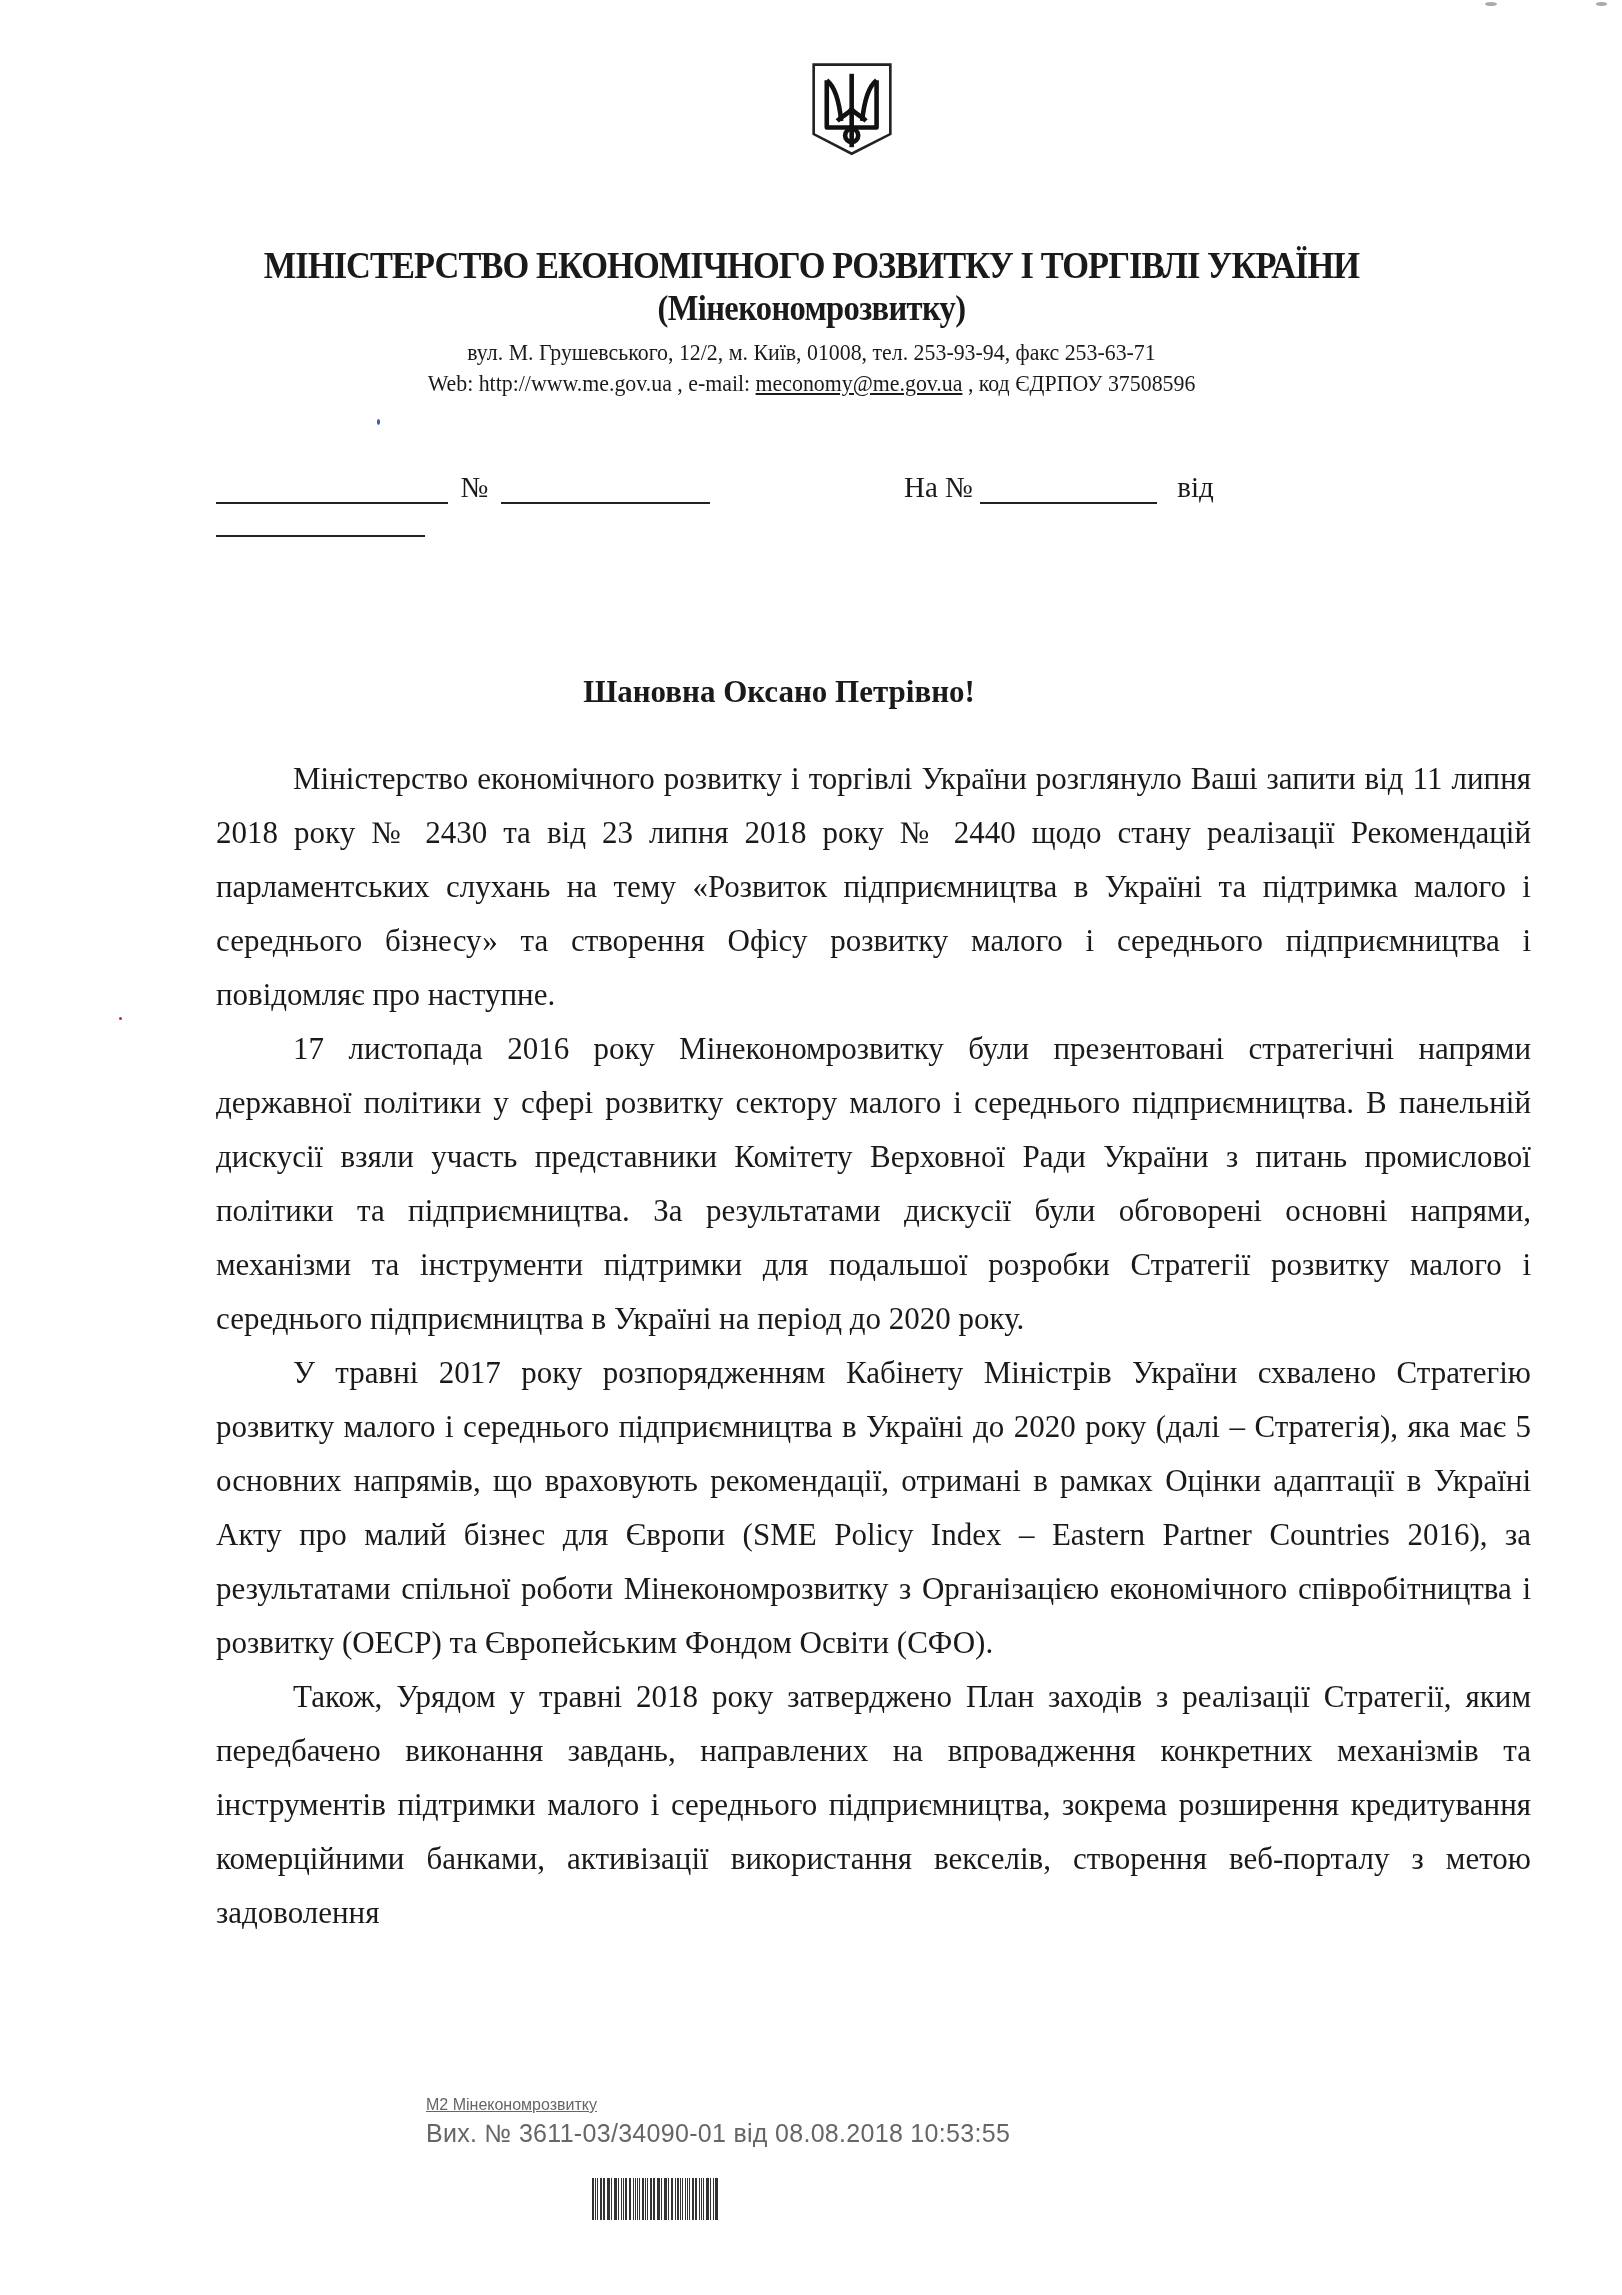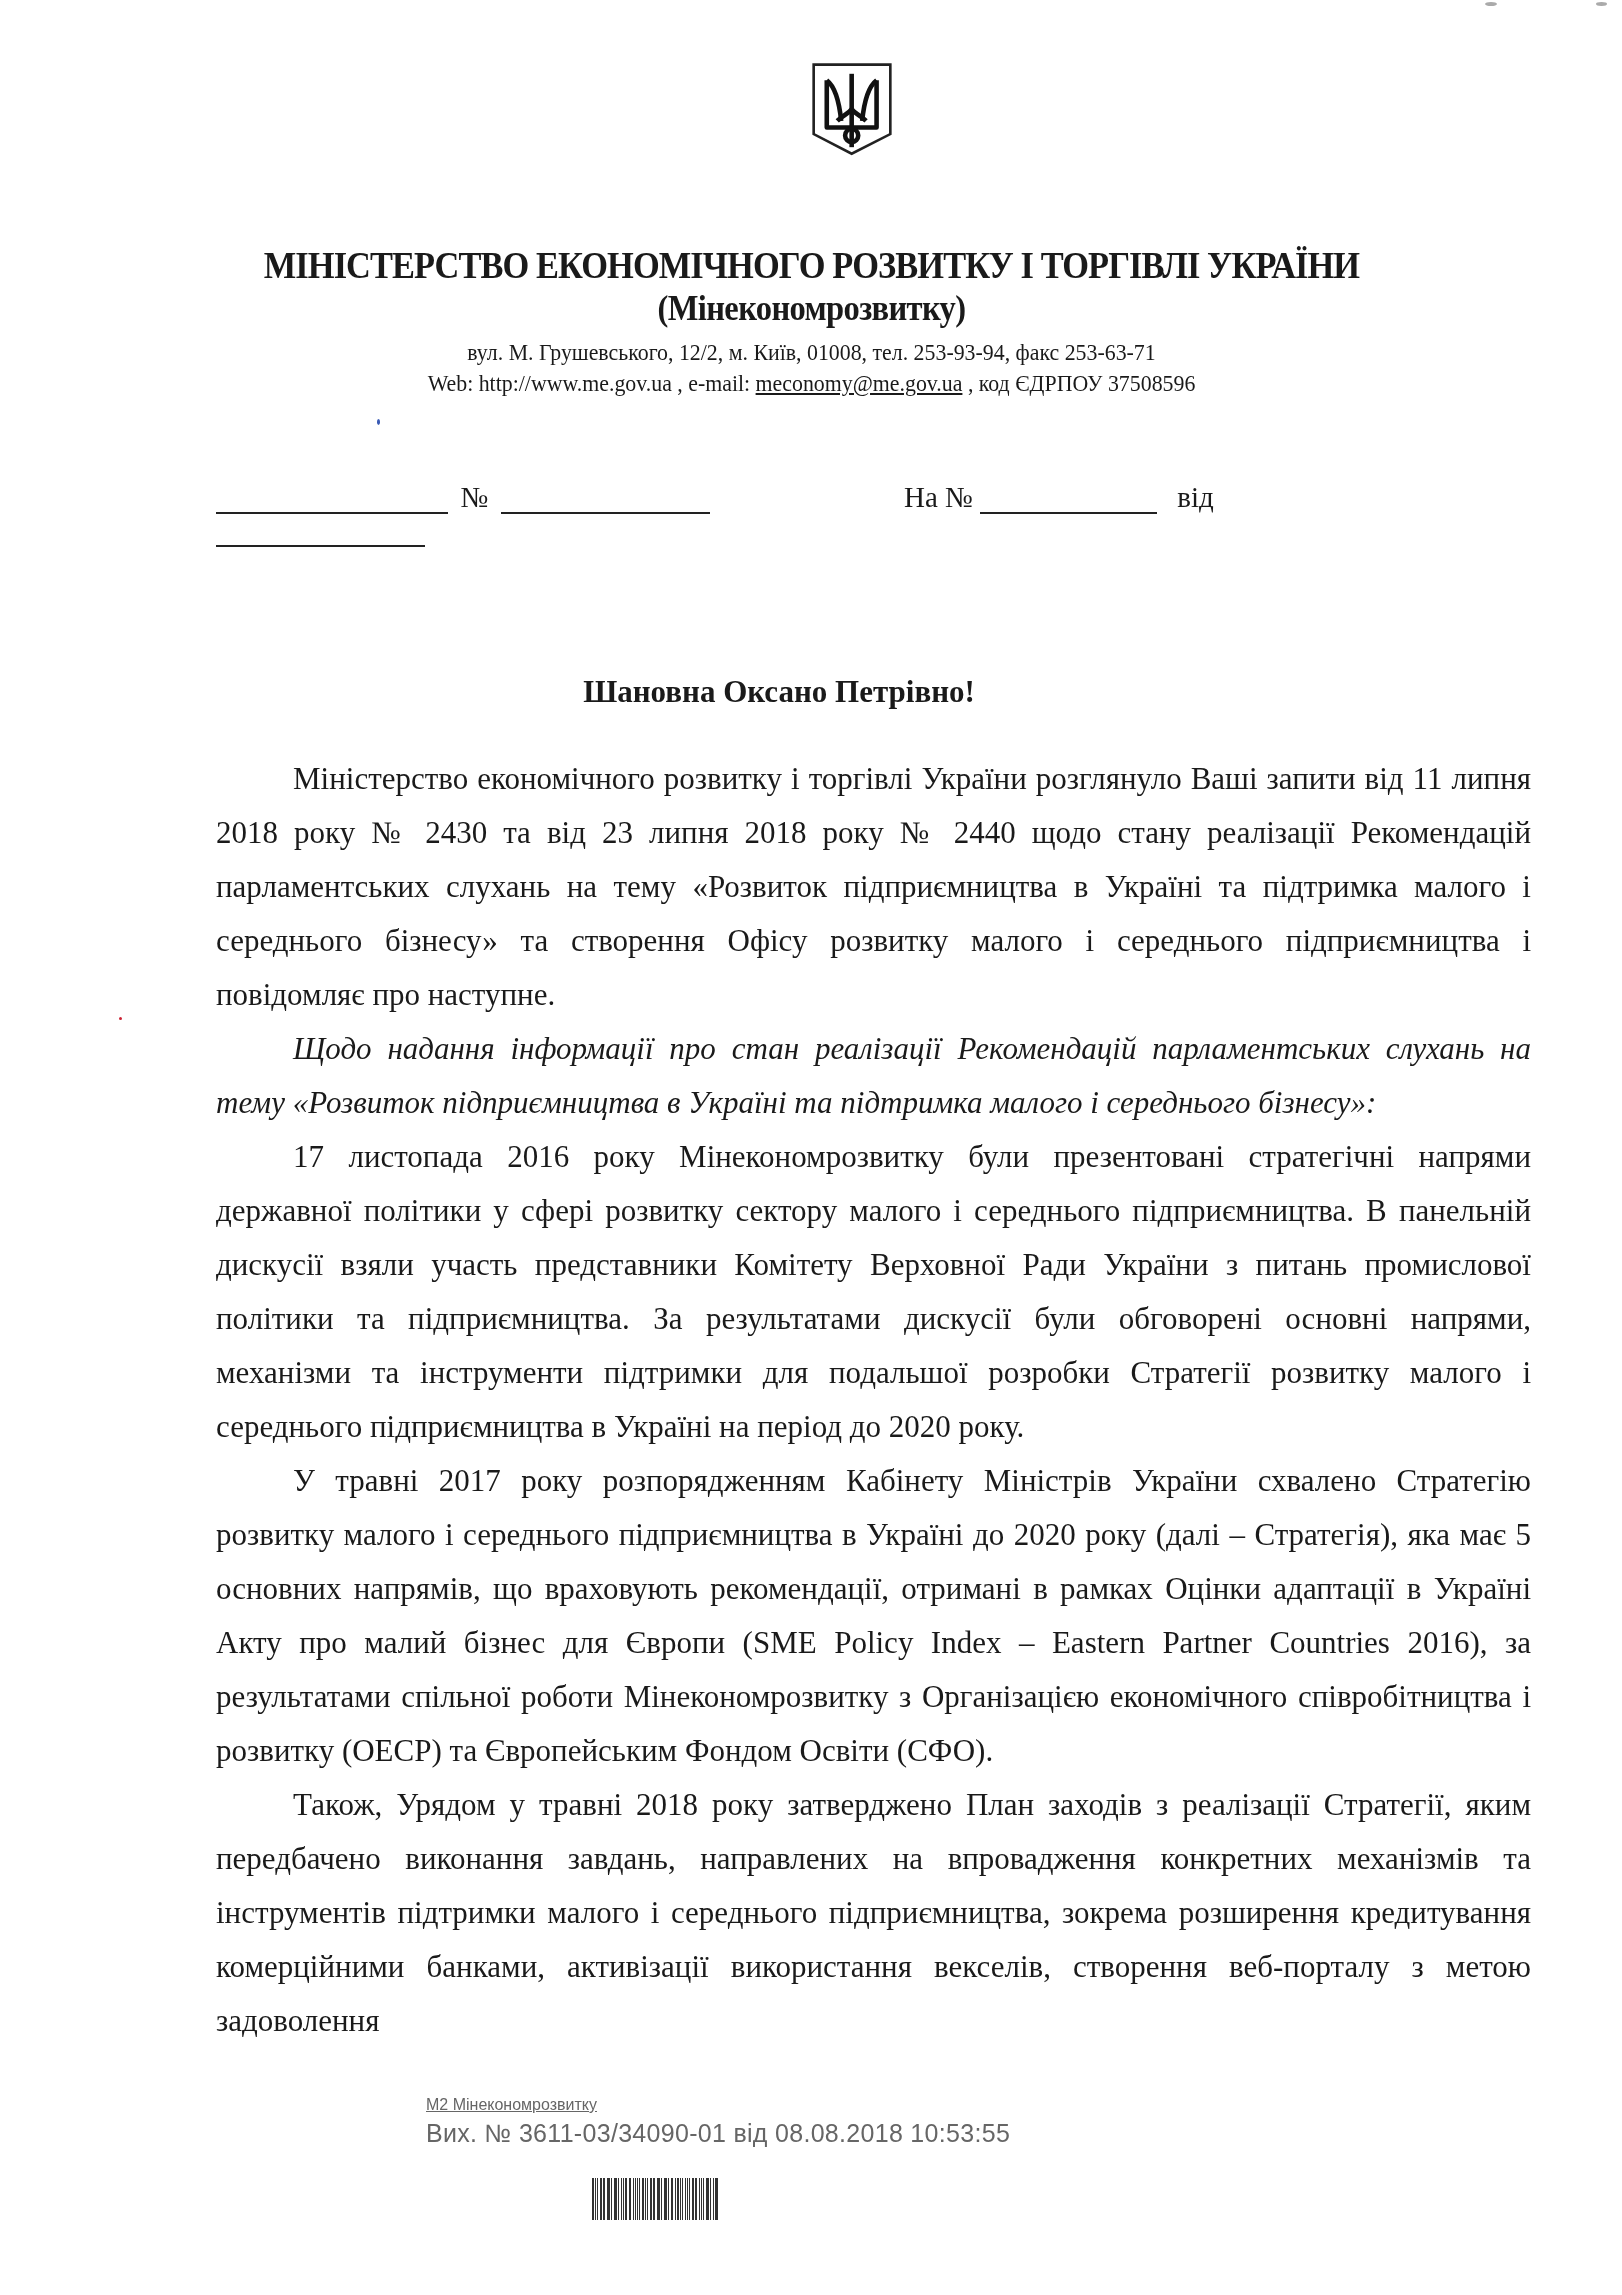--- a/index.html
+++ b/index.html
@@ -6,21 +6,21 @@
   body { width:1623px; height:2295px; position:relative; overflow:hidden;
          font-family:"Liberation Serif","DejaVu Serif",serif; color:#1a1a1a; }
   .coat { position:absolute; left:811px; top:62px; width:82px; height:95px; }
   .header { position:absolute; left:0; top:245px; width:1623px; text-align:center; }
   .h-title { font-size:37px; font-weight:bold; letter-spacing:-1px; transform:scaleX(0.93); line-height:1.15; }
   .h-short { font-size:35px; font-weight:bold; letter-spacing:-0.7px; transform:scaleX(0.93); margin-top:1.3px; line-height:1.15; }
   .h-addr { font-size:23px; margin-top:7.8px; line-height:1.35; transform:scaleX(0.95); }
   .h-web  { font-size:23px; line-height:1.35; transform:scaleX(0.95); }
   .email { text-decoration:underline; }
 
-  .refline { position:absolute; top:481px; left:216px; width:1216px; height:39px; font-size:29px; }
+  .refline { position:absolute; top:471px; left:216px; width:1216px; height:39px; font-size:29px; }
   .ul { display:inline-block; border-bottom:2px solid #222; height:29px; vertical-align:bottom; }
   .refline span { vertical-align:bottom; }
 
   .addressee { position:absolute; left:968px; top:549px; width:562px; font-size:33px; font-weight:bold; line-height:1.45; }
   .addressee .l1 { display:flex; justify-content:space-between; }
 
   .salutation { position:absolute; left:0; top:674px; width:1558px; text-align:center; font-size:31px; font-weight:bold; }
 
   .body { position:absolute; left:216px; top:752px; width:1315px; font-size:31px; line-height:54px; text-align:justify; transform-origin:left top; }
   .body p { margin:0; text-indent:77px; }
@@ -66,21 +66,20 @@
   <span class="ul" style="width:209px"></span>
 </div>
 
 <div class="addressee">
 </div>
 
 <div class="salutation">Шановна Оксано Петрівно!</div>
 
 <div class="body">
   <p>Міністерство економічного розвитку і торгівлі України розглянуло Ваші запити від 11 липня 2018 року № 2430 та від 23 липня 2018 року № 2440 щодо стану реалізації Рекомендацій парламентських слухань на тему «Розвиток підприємництва в Україні та підтримка малого і середнього бізнесу» та створення Офісу розвитку малого і середнього підприємництва і повідомляє про наступне.</p>
-  <p class="it">Щодо надання інформації про стан реалізації Рекомендацій парламентських слухань на тему «Розвиток підприємництва в Україні та підтримка малого і середнього бізнесу»:</p>
   <p>17 листопада 2016 року Мінекономрозвитку були презентовані стратегічні напрями державної політики у сфері розвитку сектору малого і середнього підприємництва. В панельній дискусії взяли участь представники Комітету Верховної Ради України з питань промислової політики та підприємництва. За результатами дискусії були обговорені основні напрями, механізми та інструменти підтримки для подальшої розробки Стратегії розвитку малого і середнього підприємництва в Україні на період до 2020 року.</p>
   <p>У травні 2017 року розпорядженням Кабінету Міністрів України схвалено Стратегію розвитку малого і середнього підприємництва в Україні до 2020 року (далі – Стратегія), яка має 5 основних напрямів, що враховують рекомендації, отримані в рамках Оцінки адаптації в Україні Акту про малий бізнес для Європи (SME Policy Index – Eastern Partner Countries 2016), за результатами спільної роботи Мінекономрозвитку з Організацією економічного співробітництва і розвитку (ОЕСР) та Європейським Фондом Освіти (СФО).</p>
   <p>Також, Урядом у травні 2018 року затверджено План заходів з реалізації Стратегії, яким передбачено виконання завдань, направлених на впровадження конкретних механізмів та інструментів підтримки малого і середнього підприємництва, зокрема розширення кредитування комерційними банками, активізації використання векселів, створення веб-порталу з метою задоволення</p>
 </div>
 
 <div class="stamp">
   <div class="s1">М2 Мінекономрозвитку</div>
   <div class="s2">Вих. № 3611-03/34090-01 від 08.08.2018 10:53:55</div>
 </div>
 <div class="barcode" id="barcode">

